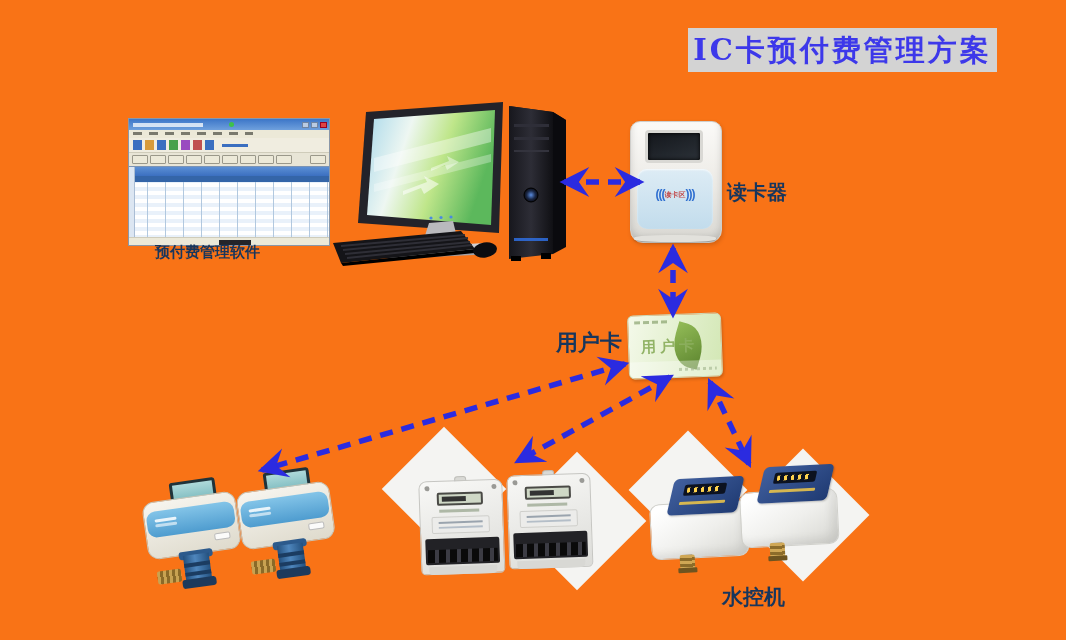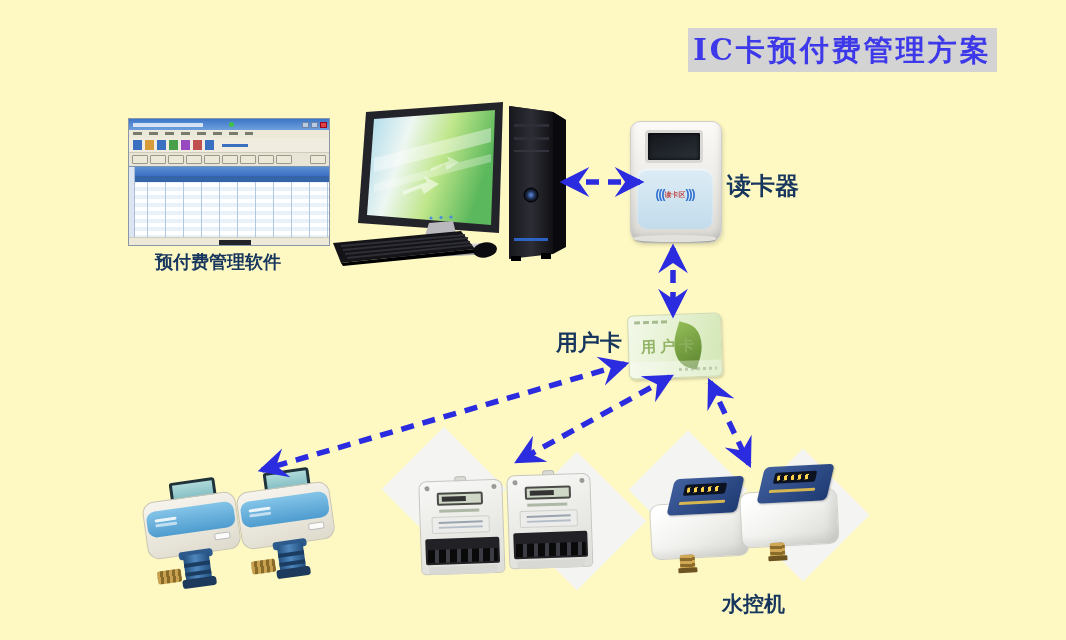--- a/index.html
+++ b/index.html
@@ -1,41 +1,41 @@
 <!DOCTYPE html>
 <html><head>
 <meta charset="utf-8">
 <style>
   * { margin:0; padding:0; box-sizing:border-box; }
   body { font-family:"Liberation Sans", sans-serif; background:#fff; }
-  #stage { position:relative; width:1066px; height:640px; background:#fef9c3; overflow:hidden; }
+  #stage { position:relative; width:1066px; height:640px; background:#f97316; overflow:hidden; }
 
   
   .title-banner{
     position:absolute; left:688px; top:28px; width:309px; height:44px;
     background:#d3d3d3; color:#3d38ea; font-weight:bold; font-size:29px;
     line-height:44px; text-align:center; letter-spacing:3px;
     font-family:"DejaVu Serif", serif;
   }
 
   
   .diamond{ position:absolute; background:#f4f4f2; transform:rotate(45deg); z-index:0; }
   .d1{ left:400px; top:445px; width:88px; height:88px; }
   .d2{ left:528px; top:472px; width:98px; height:98px; }
   .d3{ left:646px; top:448px; width:84px; height:84px; }
   .d4{ left:756px; top:468px; width:94px; height:94px; }
 
   
   .caption{ position:absolute; color:#17365d; font-weight:bold; z-index:4; white-space:nowrap; }
-  .cap-software{ left:155px; top:250px; font-size:18px; }
-  .cap-reader{ left:727px; top:170px; font-size:24px; }
+  .cap-software{ left:155px; top:243px; font-size:15px; }
+  .cap-reader{ left:727px; top:179px; font-size:20px; }
   .cap-card{ left:556px; top:328px; font-size:22px; }
   .cap-water{ left:178px; top:589px; font-size:20px; }
   .cap-electric{ left:420px; top:591px; font-size:20px; }
-  .cap-controller{ left:722px; top:583px; font-size:21px;margin-top:7px; }
+  .cap-controller{ left:722px; top:583px; font-size:21px; }
 
   
   .sw{ position:absolute; left:128px; top:118px; width:202px; height:128px;
        border:1px solid #8a97a8; background:#dce9f5; z-index:2; display:flex; flex-direction:column; }
   .sw-titlebar{ height:11px; background:linear-gradient(#3c76c8,#6fa0dd); display:flex; align-items:center; }
   .sw-titlebar .t-text{ width:70px; height:4px; margin-left:4px; background:rgba(255,255,255,.75); }
   .sw-titlebar .t-dot{ width:5px; height:5px; border-radius:50%; background:#3ec24a; margin-left:26px; }
   .sw-titlebar .t-btns{ margin-left:auto; margin-right:2px; display:flex; gap:2px; }
   .sw-titlebar .t-btn{ width:7px; height:6px; background:#b9cbe2; border:1px solid #6f85a3; }
   .sw-titlebar .t-close{ background:#d44; border-color:#902; }

